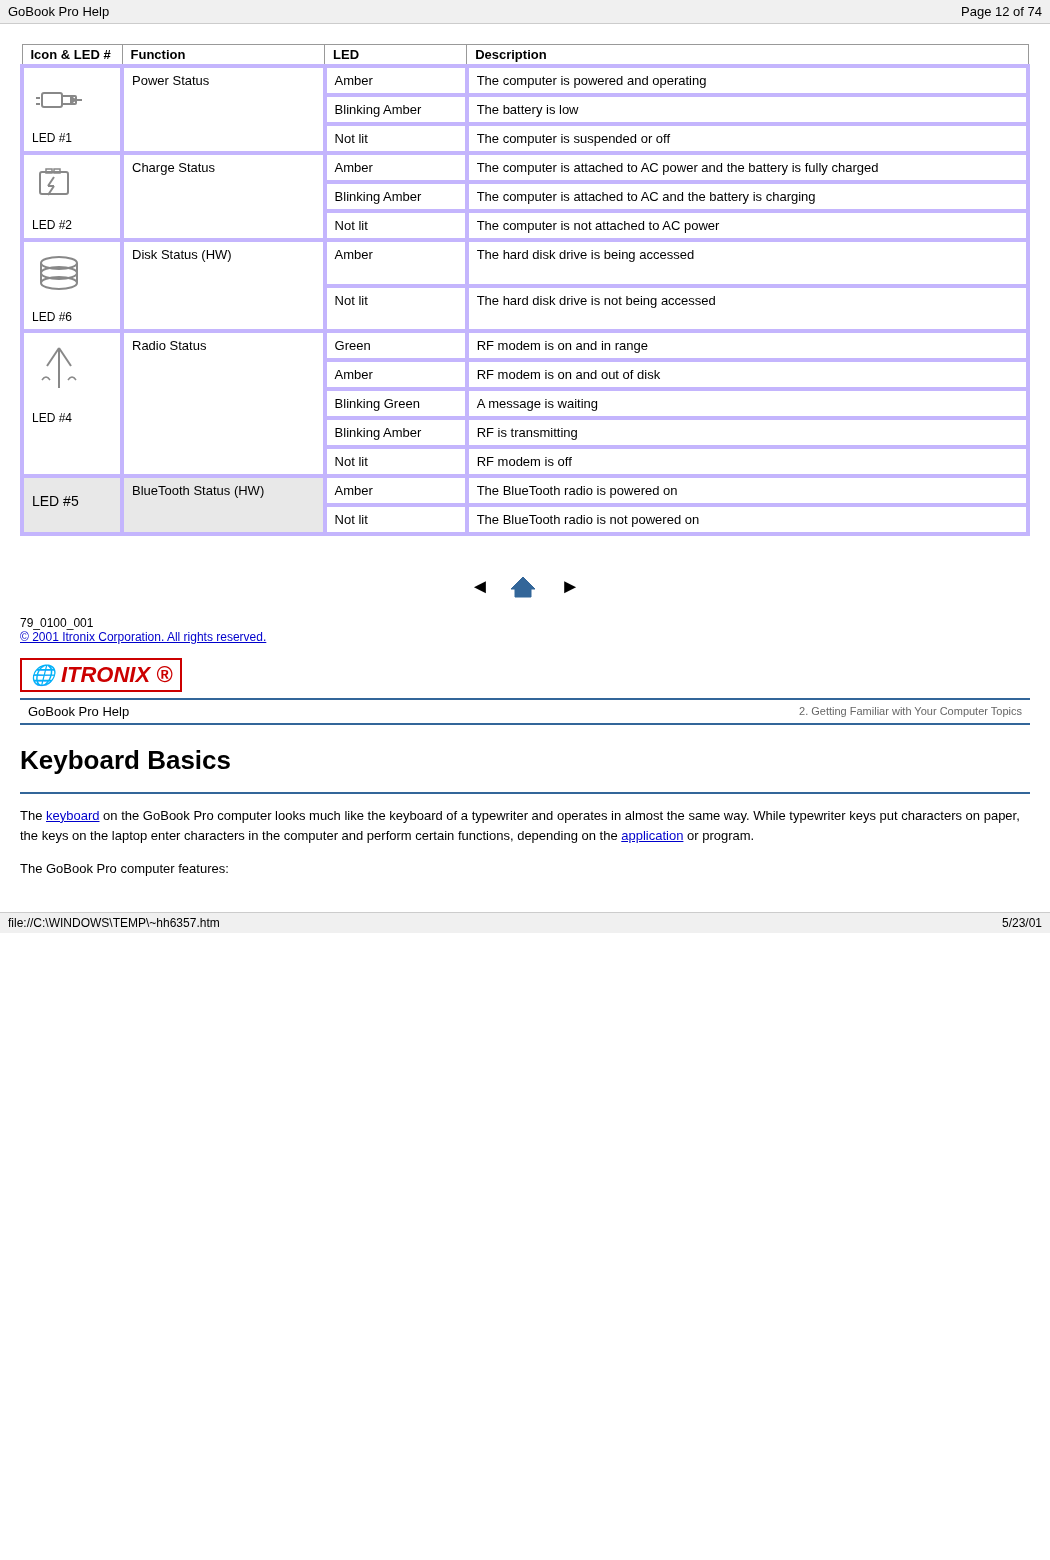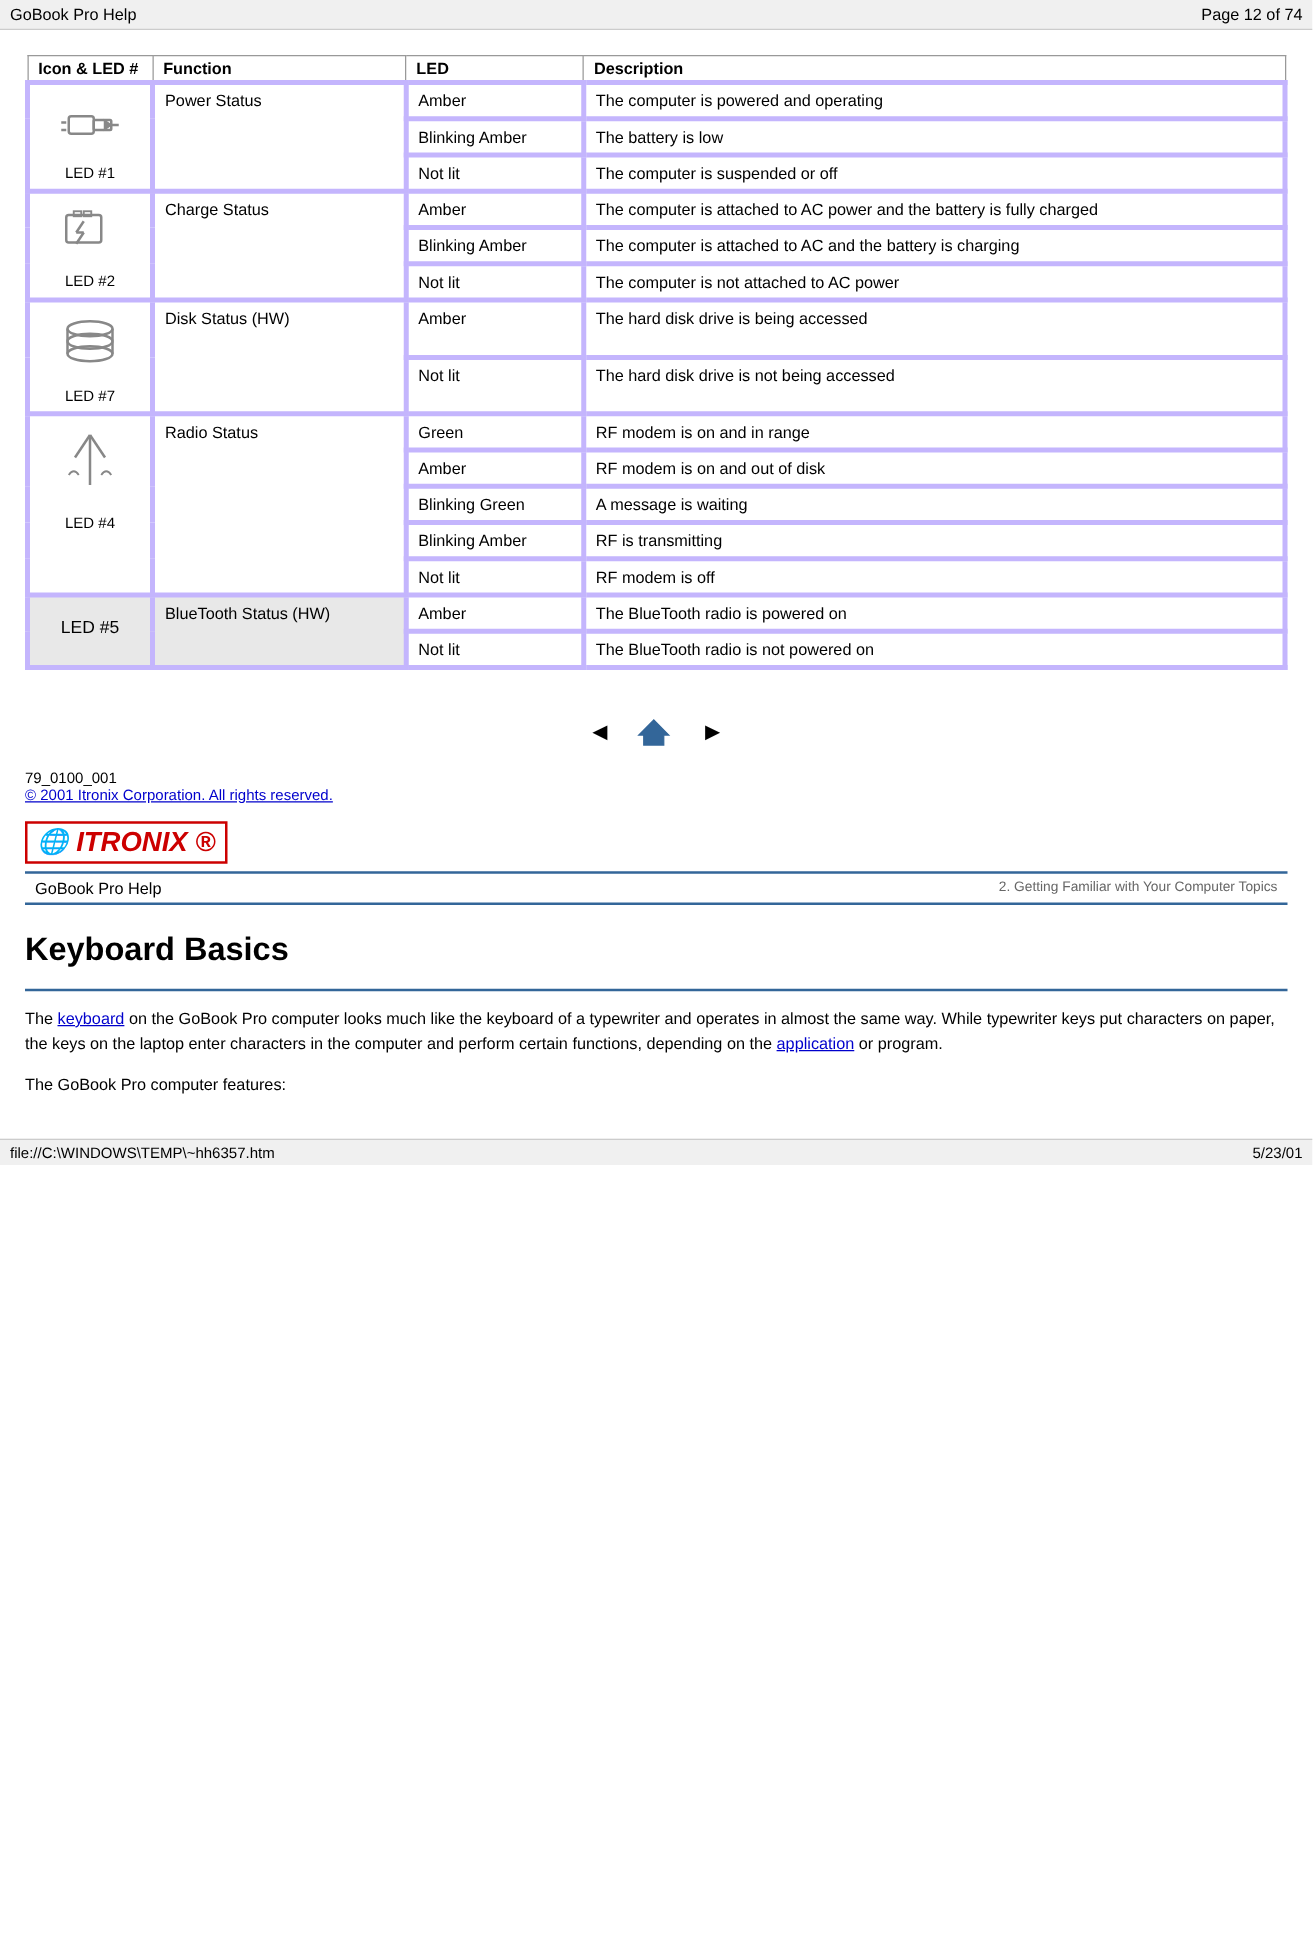--- a/index.html
+++ b/index.html
@@ -35,21 +35,20 @@
       font-weight: bold;
       font-size: 13px;
     }
     table.led-table td {
       border: 4px solid #c4b5fd;
       padding: 5px 8px;
       vertical-align: top;
       font-size: 13px;
     }
     .icon-cell {
-      text-align: center;
       vertical-align: middle;
       width: 100px;
     }
     .led-label {
       font-size: 12px;
       display: block;
     }
     .nav-icons {
       text-align: center;
       padding: 15px 0;
@@ -213,21 +212,21 @@
           <svg width="55" height="60" viewBox="0 0 55 60">
 
             <ellipse cx="27" cy="16" rx="18" ry="6" fill="none" stroke="#888" stroke-width="2"></ellipse>
             <ellipse cx="27" cy="26" rx="18" ry="6" fill="none" stroke="#888" stroke-width="2"></ellipse>
             <line x1="9" y1="16" x2="9" y2="26" stroke="#888" stroke-width="2"></line>
             <line x1="45" y1="16" x2="45" y2="26" stroke="#888" stroke-width="2"></line>
             <ellipse cx="27" cy="36" rx="18" ry="6" fill="none" stroke="#888" stroke-width="2"></ellipse>
             <line x1="9" y1="26" x2="9" y2="36" stroke="#888" stroke-width="2"></line>
             <line x1="45" y1="26" x2="45" y2="36" stroke="#888" stroke-width="2"></line>
           </svg>
-          <span class="led-label">LED #7</span>
+          <span class="led-label">LED #6</span>
         </td>
         <td rowspan="2">Disk Status (HW)</td>
         <td>Amber</td>
         <td>The hard disk drive is being accessed</td>
       </tr>
       <tr>
         <td>Not lit</td>
         <td>The hard disk drive is not being accessed</td>
       </tr>
 

